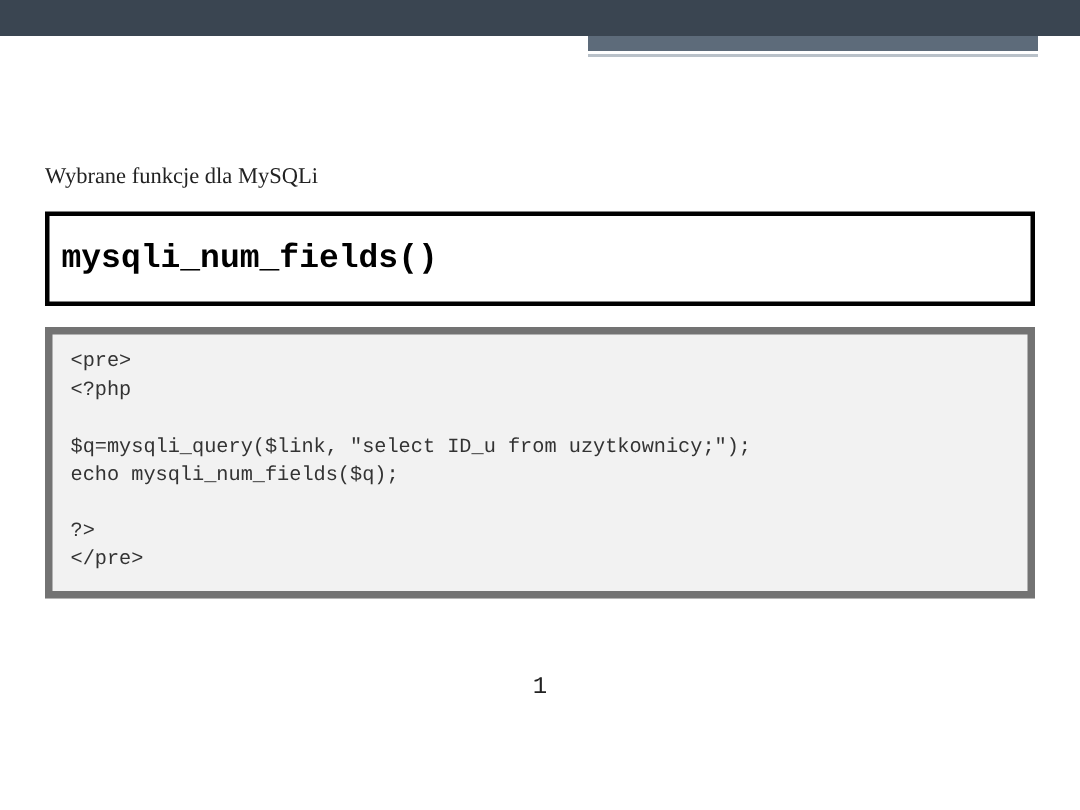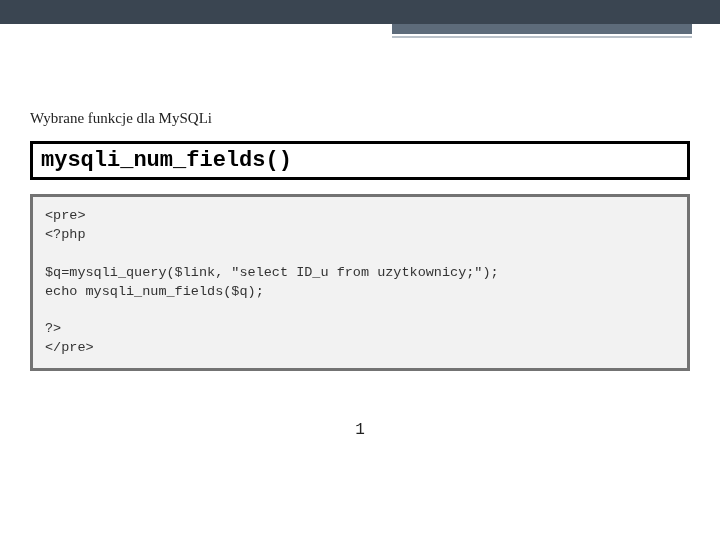--- a/index.html
+++ b/index.html
@@ -38,29 +38,29 @@
     padding: 52px 30px 0 30px;
   }
   .subtitle {
     font-size: 15px;
     color: #222;
     margin-bottom: 14px;
     margin-top: 34px;
   }
   .func-box {
     border: 3px solid #000;
-    padding: 4px 8px;
+    padding: 16px 8px;
     font-family: "Courier New", monospace;
     font-size: 22px;
     font-weight: bold;
     background: #fff;
     margin-bottom: 14px;
   }
   .code-box {
-    border: 3px solid #737373;
+    border: 5px solid #737373;
     background: #f2f2f2;
     padding: 10px 12px;
     font-family: "Courier New", monospace;
     font-size: 13.5px;
     line-height: 1.4;
     color: #333;
     white-space: pre;
   }
   .output {
     text-align: center;

